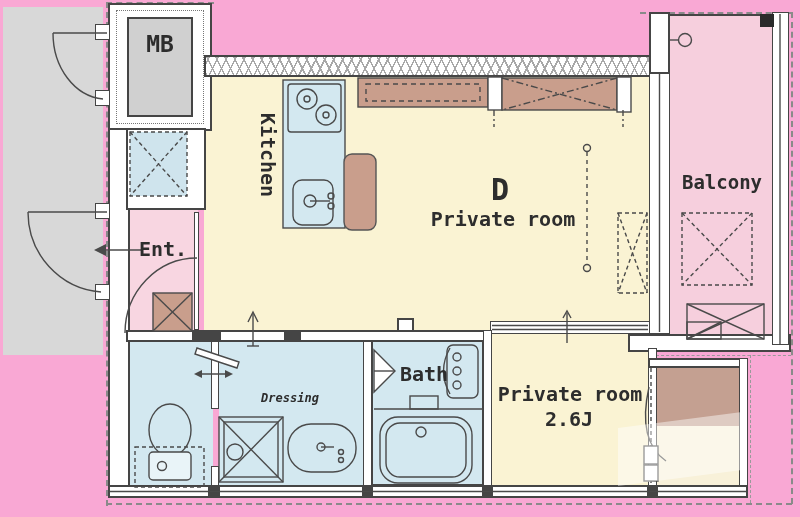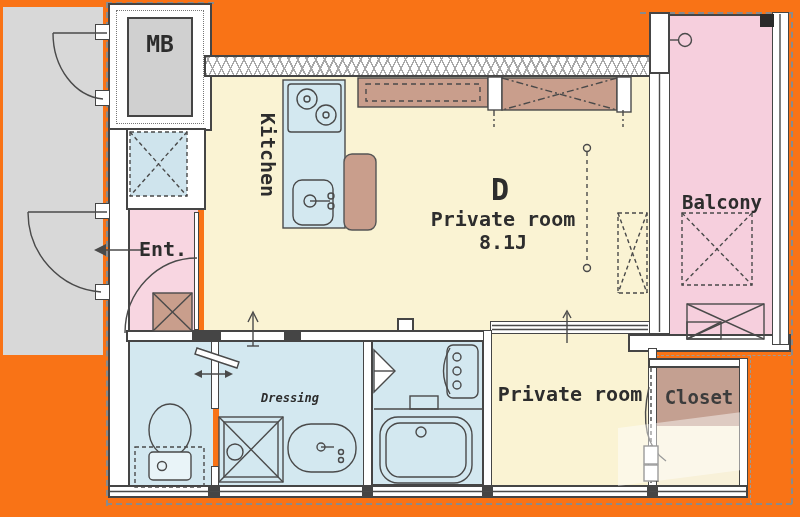--- a/index.html
+++ b/index.html
@@ -1,16 +1,16 @@
 <!DOCTYPE html>
 <html><head>
 <meta charset="utf-8">
 <style>
   html,body{margin:0;padding:0;background:#fff;}
-  .plan{position:relative;width:800px;height:517px;background:#f97316;overflow:hidden;
+  .plan{position:relative;width:800px;height:517px;background:#f9a8d4;overflow:hidden;
         font-family:"DejaVu Sans Mono",monospace;}
   .abs{position:absolute;box-sizing:border-box;}
   .room{position:absolute;box-sizing:border-box;}
   .wall{position:absolute;box-sizing:border-box;background:#ffffff;border:2px solid #454545;}
   .wall-dark{position:absolute;box-sizing:border-box;background:#454545;}
   .hatch{background:
       repeating-linear-gradient(63deg,#a8a8a8 0 1.5px,transparent 1.5px 8px),
       repeating-linear-gradient(-63deg,#a8a8a8 0 1.5px,transparent 1.5px 8px),
       #ffffff;}
   .lbl{position:absolute;color:#2d2d2d;font-weight:bold;text-align:center;
@@ -258,27 +258,27 @@
   </svg>
 
   <div class="lbl" style="left:127px;top:30px;width:66px;font-size:23px;line-height:28px;">
     <div>MB</div>
   </div>
 
   <div class="lbl" style="left:217px;top:143px;width:100px;height:24px;font-size:20px;transform:rotate(90deg);">Kitchen</div>
 
   <div class="lbl" style="left:470px;top:173px;width:60px;font-size:30px;">D</div>
   <div class="lbl" style="left:410px;top:208px;width:186px;font-size:20px;">Private room</div>
-  <div class="lbl" style="left:450px;top:231px;width:106px;font-size:20px;">8.1J</div>
-
-  <div class="lbl" style="left:672px;top:172px;width:100px;font-size:19px;margin-top:20px;">Balcony</div>
+
+  <div class="lbl" style="left:672px;top:172px;width:100px;font-size:19px;">Balcony</div>
 
   <div class="lbl" style="left:126px;top:238px;width:74px;font-size:20px;">Ent.</div>
 
 
   <div class="lbl" style="left:215px;top:392px;width:150px;font-size:12px;font-style:italic;">Dressing</div>
 
+  <div class="lbl" style="left:374px;top:363px;width:100px;font-size:20px;">Bath</div>
 
   <div class="lbl" style="left:477px;top:383px;width:186px;font-size:20px;">Private room</div>
-
-  <div class="lbl" style="left:650px;top:387px;width:98px;font-size:19px;color:#3c3c3c;">Closet</div>
+  <div class="lbl" style="left:519px;top:408px;width:100px;font-size:20px;">2.6J</div>
+
 
 </div>
 
 </body></html>

